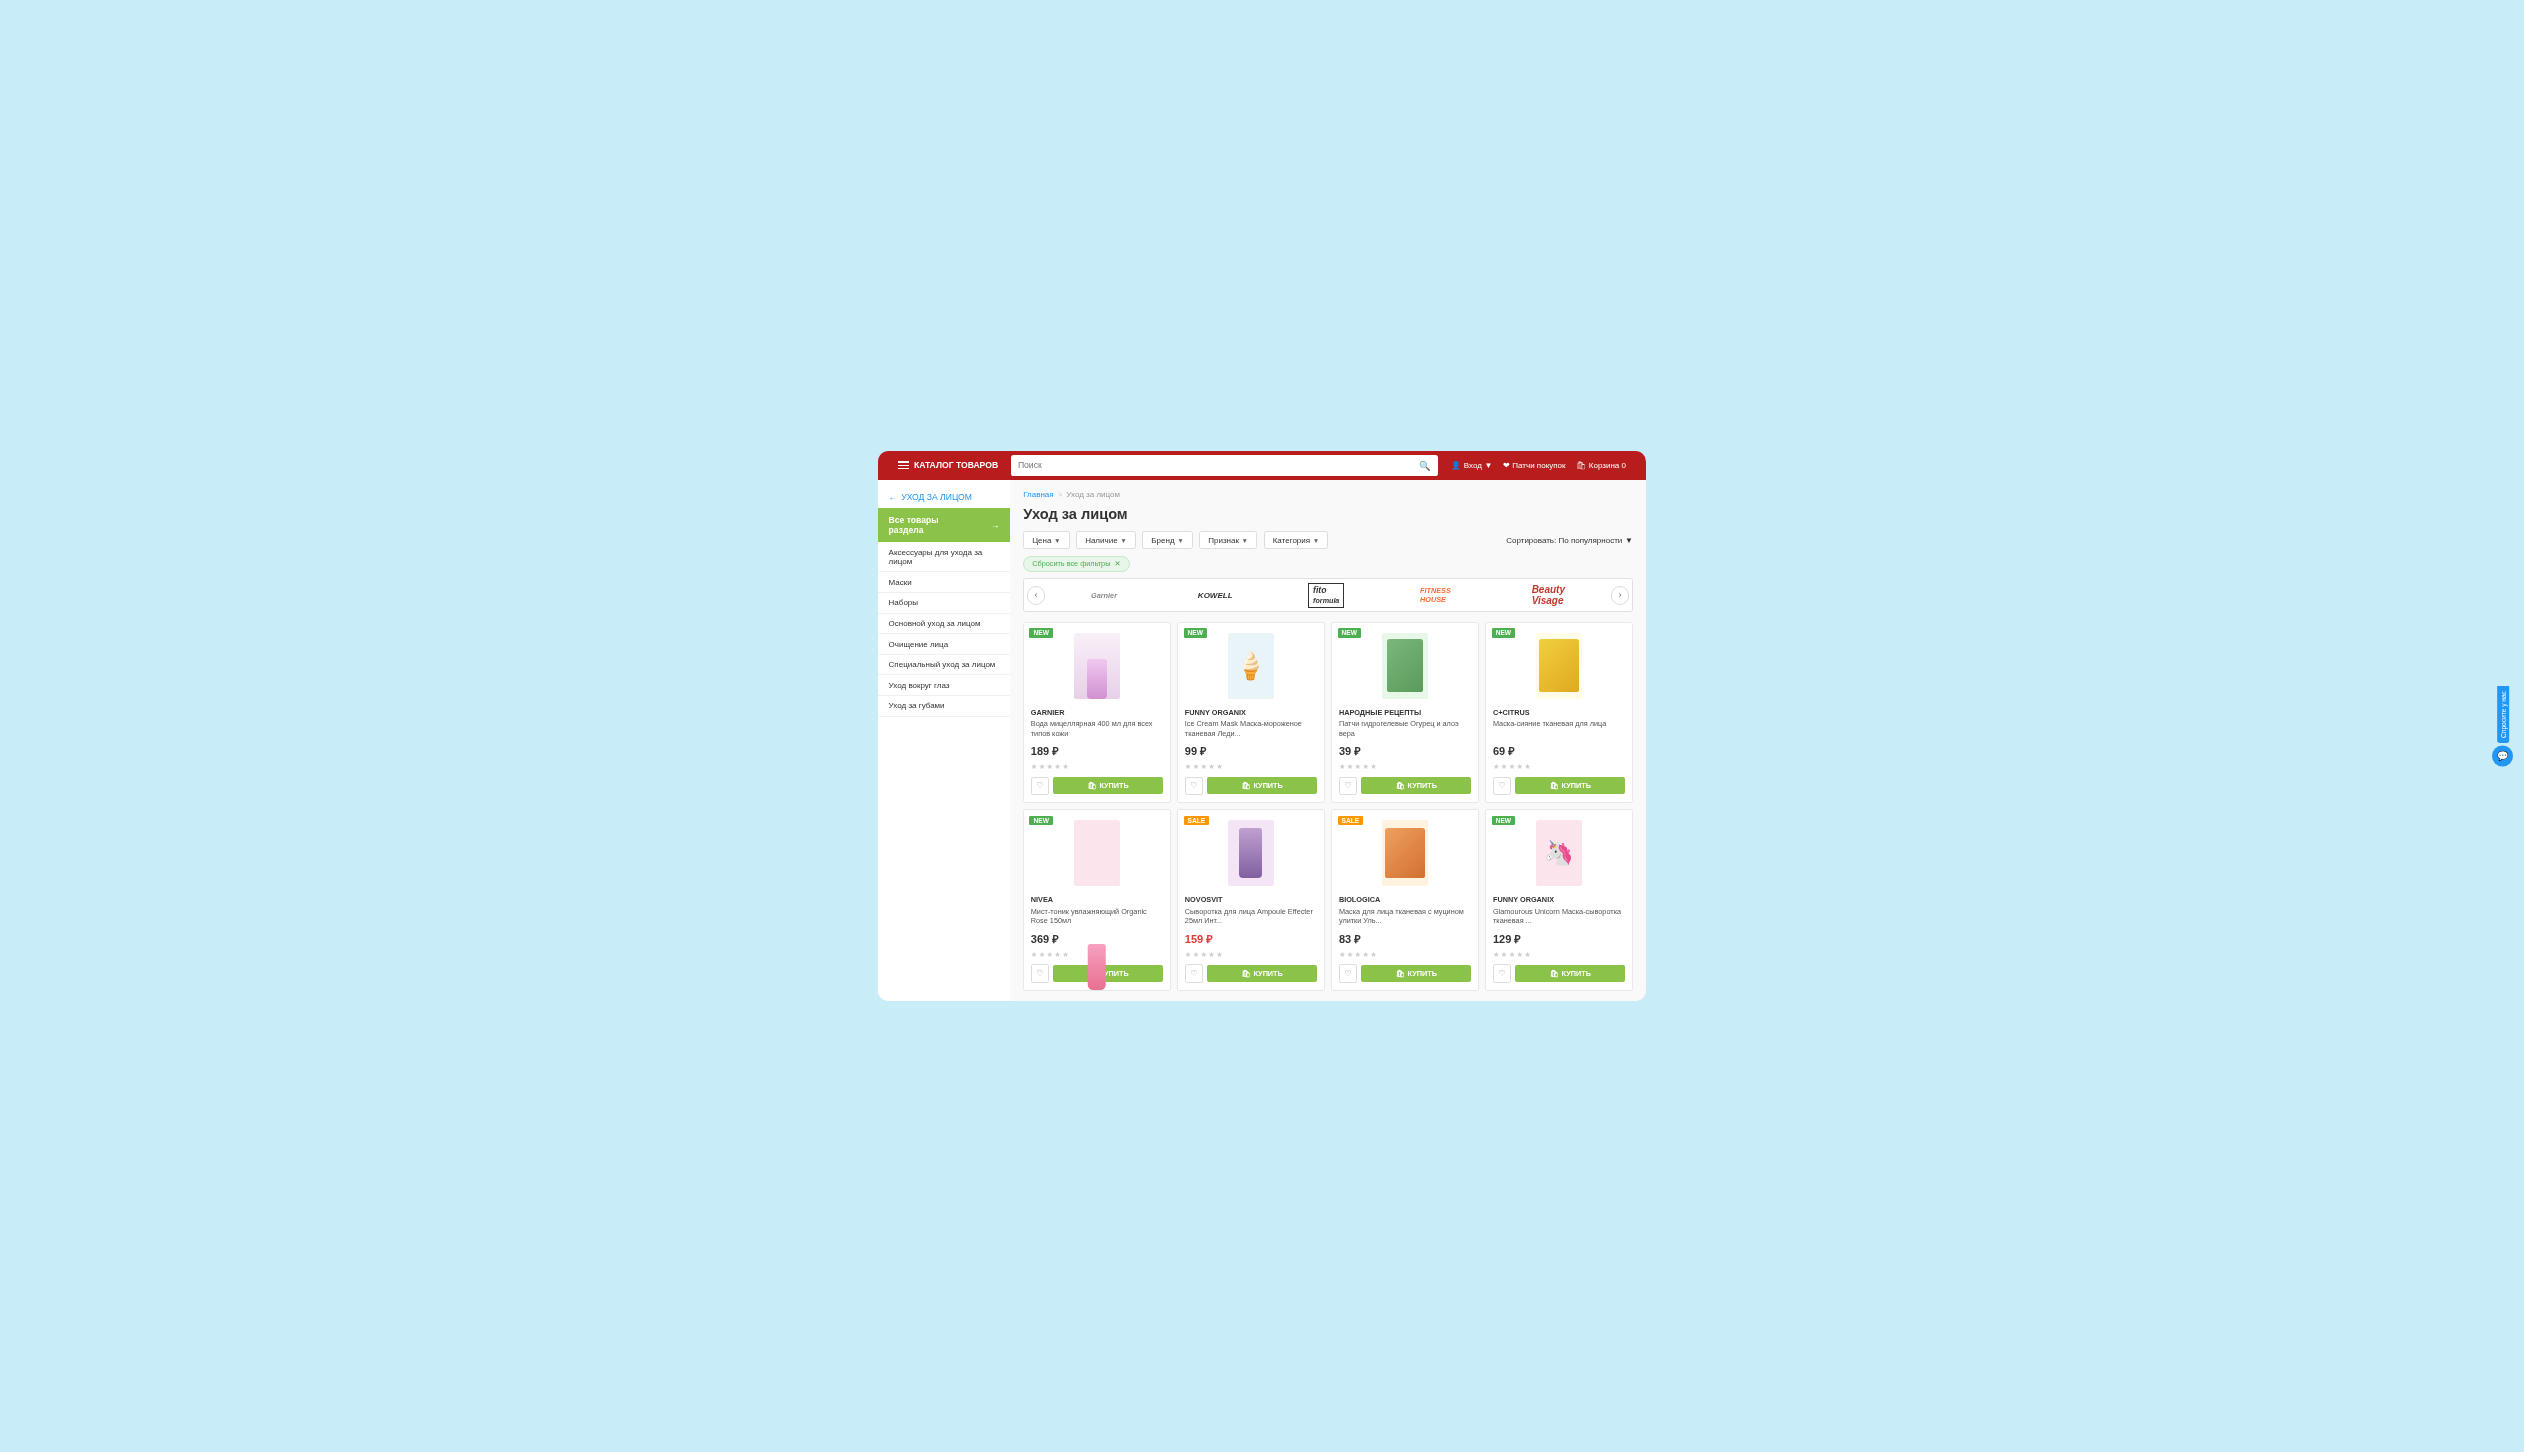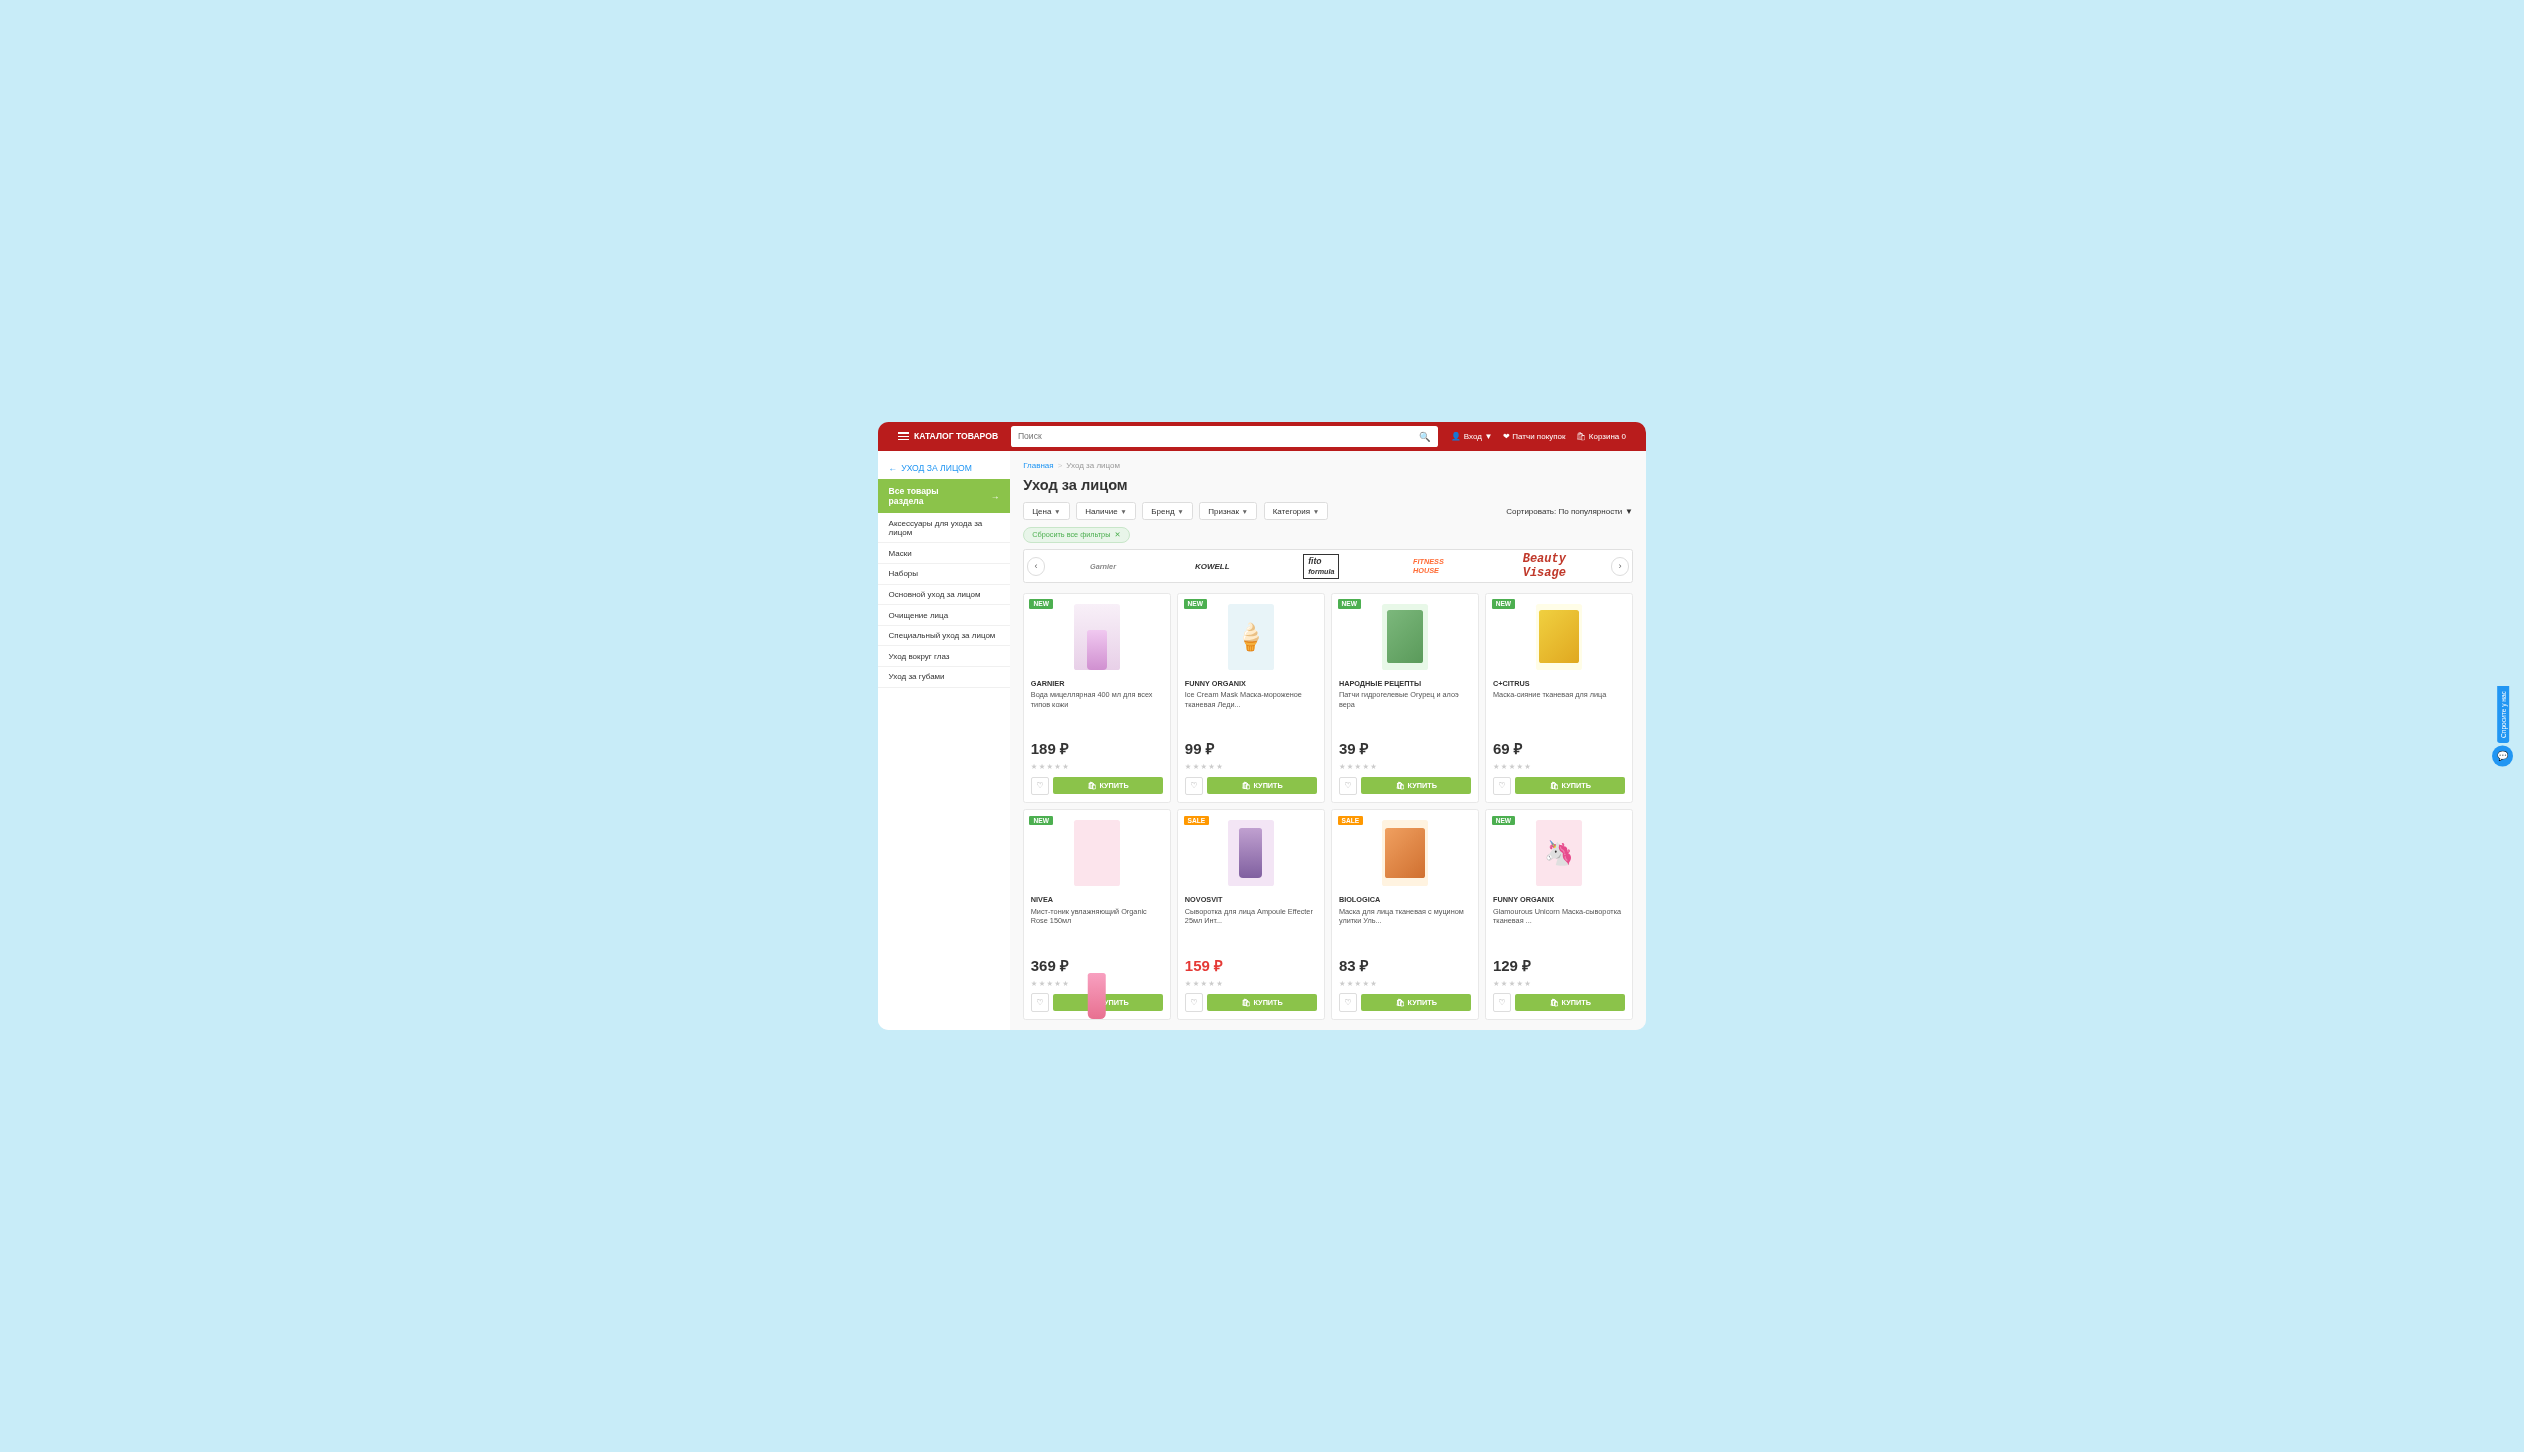--- a/index.html
+++ b/index.html
@@ -222,21 +222,21 @@
     .brand-logo {
       font-size: 8px;
       color: #555;
       font-style: italic;
       font-weight: bold;
       padding: 2.6px 5.3px;
       cursor: pointer;
     }
     .brand-logo.fito { color: #333; border: 0.7px solid #333; padding: 1.3px 4px; font-size: 8.6px; }
     .brand-logo.fitness { color: #ff6b35; font-size: 7.3px; }
-    .brand-logo.beauty { color: #c0392b; font-size: 12px; font-family: Liberation Mono, monospace; }
+    .brand-logo.beauty { color: #c0392b; font-size: 10px; }
 
     
     .product-grid {
       display: grid;
       grid-template-columns: repeat(4, 1fr);
       gap: 6.6px;
     }
     .product-card {
       background: #fff;
       border: 0.7px solid #e8e8e8;
@@ -371,21 +371,21 @@
       background: #fce4ec;
     }
     .img-funny-uni::after {
       content: '🦄';
       font-size: 24px;
       position: absolute;
     }
 
     .product-brand { font-size: 7.3px; font-weight: bold; color: #333; margin-bottom: 2.6px; }
     .product-name { font-size: 7.3px; color: #555; margin-bottom: 5.3px; line-height: 1.3; flex: 1; }
-    .product-price { font-size: 15px; font-weight: bold; color: #333; margin-bottom: 4px; margin-top: 24px; }
+    .product-price { font-size: 11px; font-weight: bold; color: #333; margin-bottom: 4px; }
     .product-price.sale { color: #e53935; }
     .stars {
       display: flex;
       gap: 1.3px;
       margin-bottom: 5.3px;
     }
     .star { color: #ccc; font-size: 7.3px; }
     .product-actions {
       display: flex;
       align-items: center;

